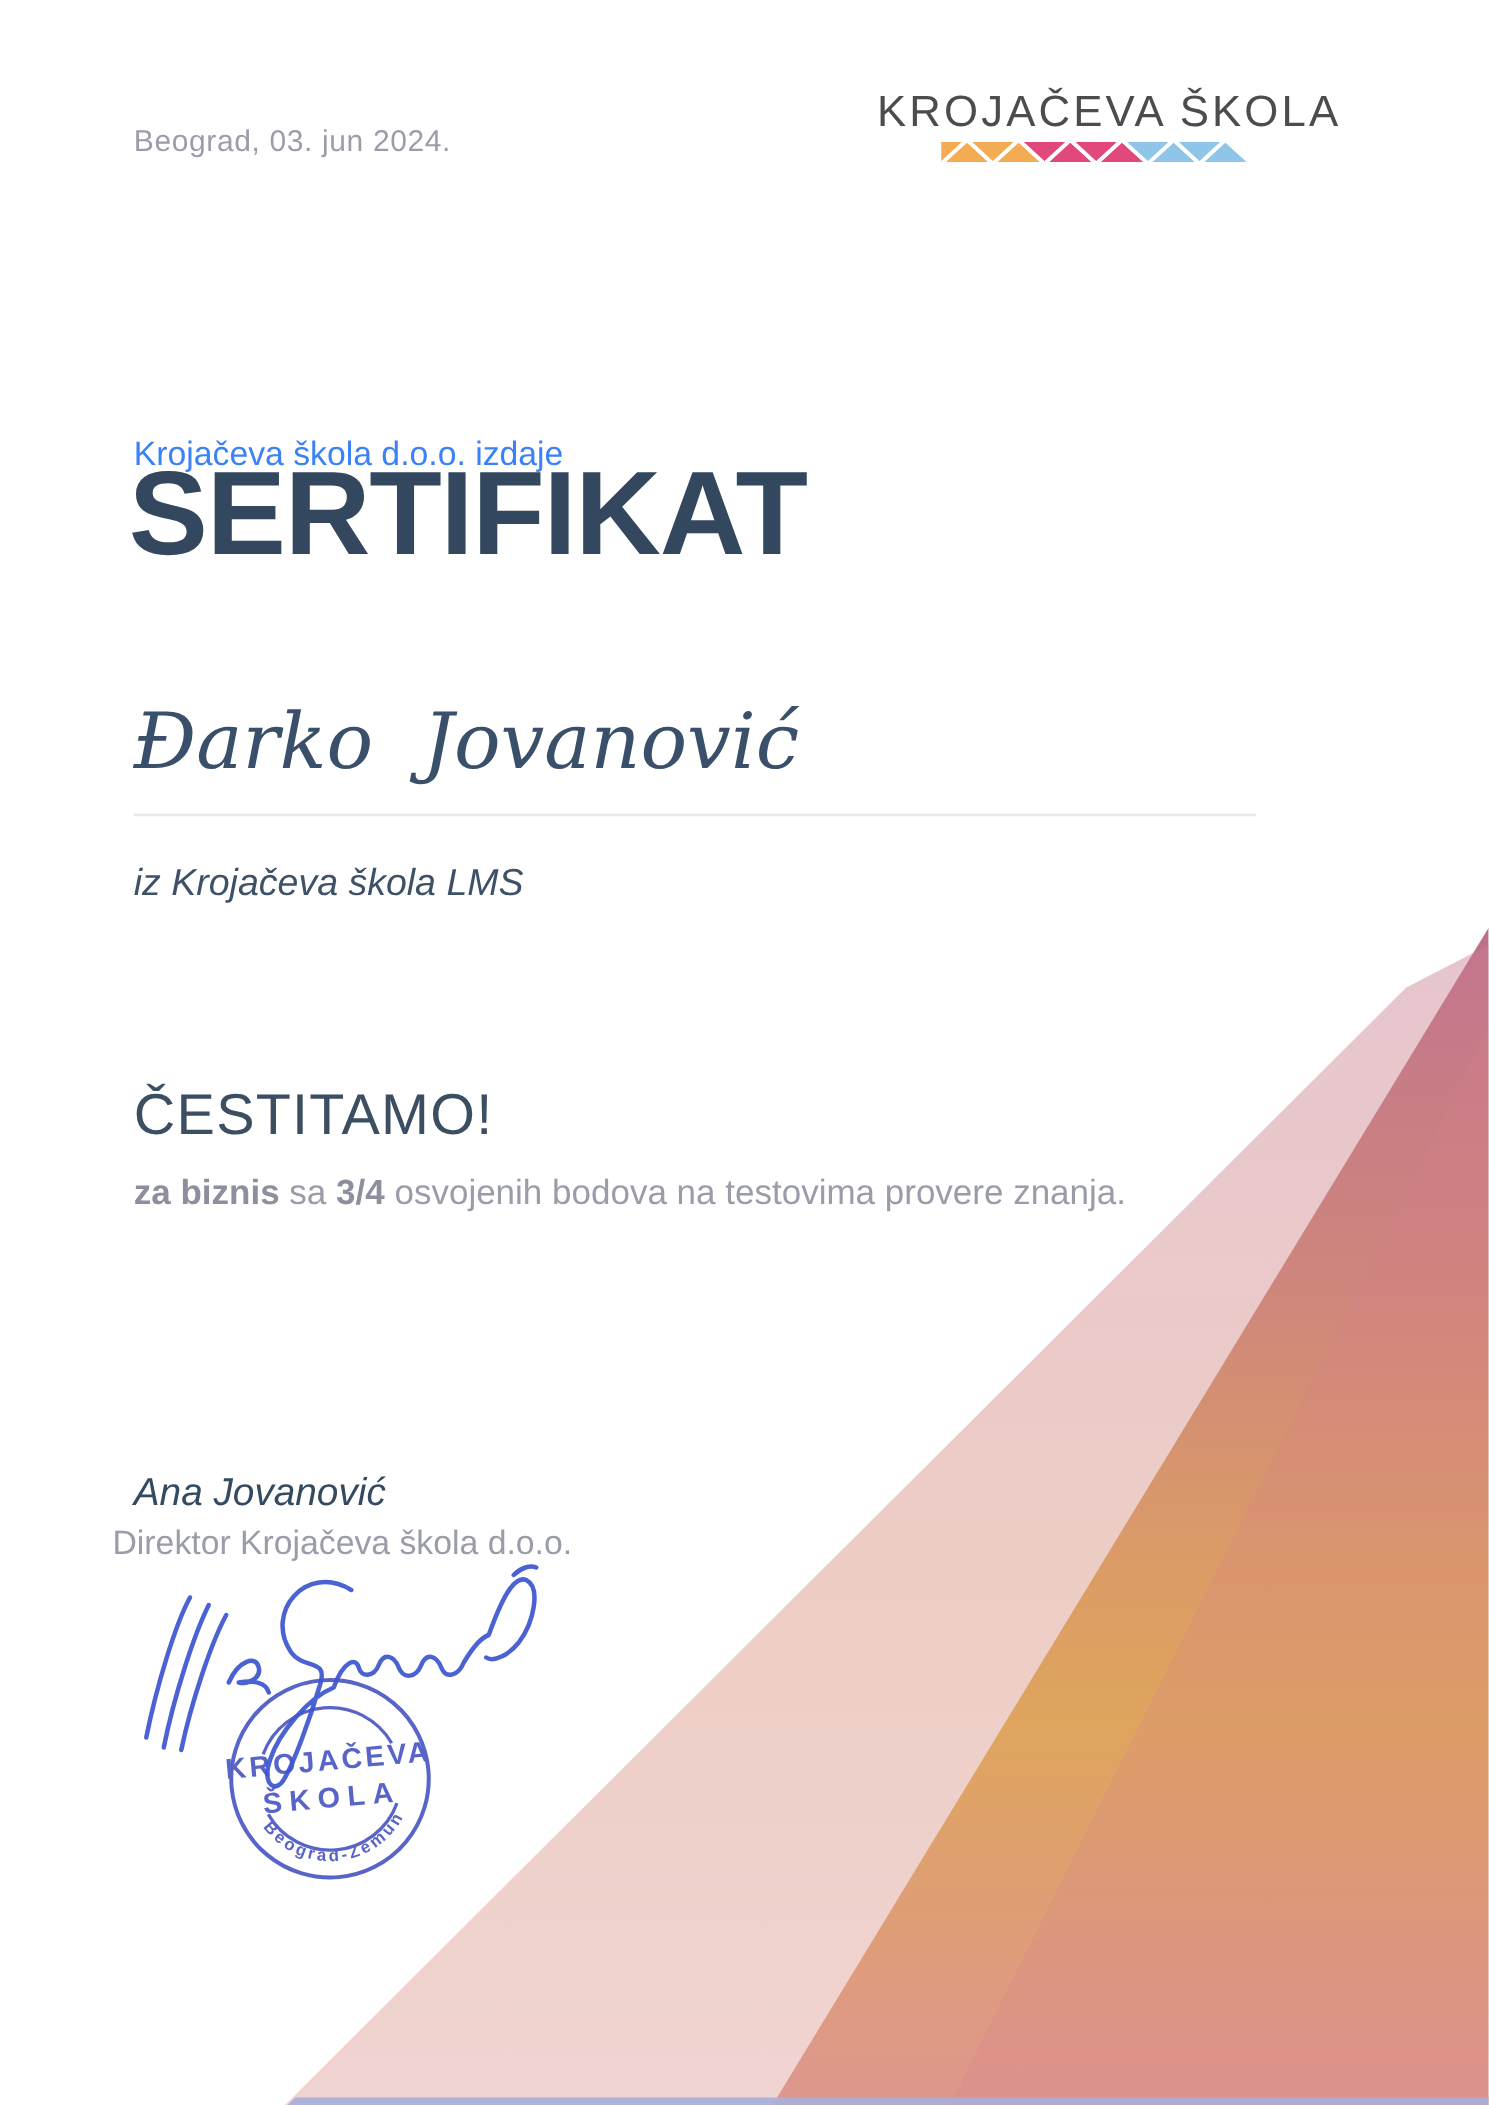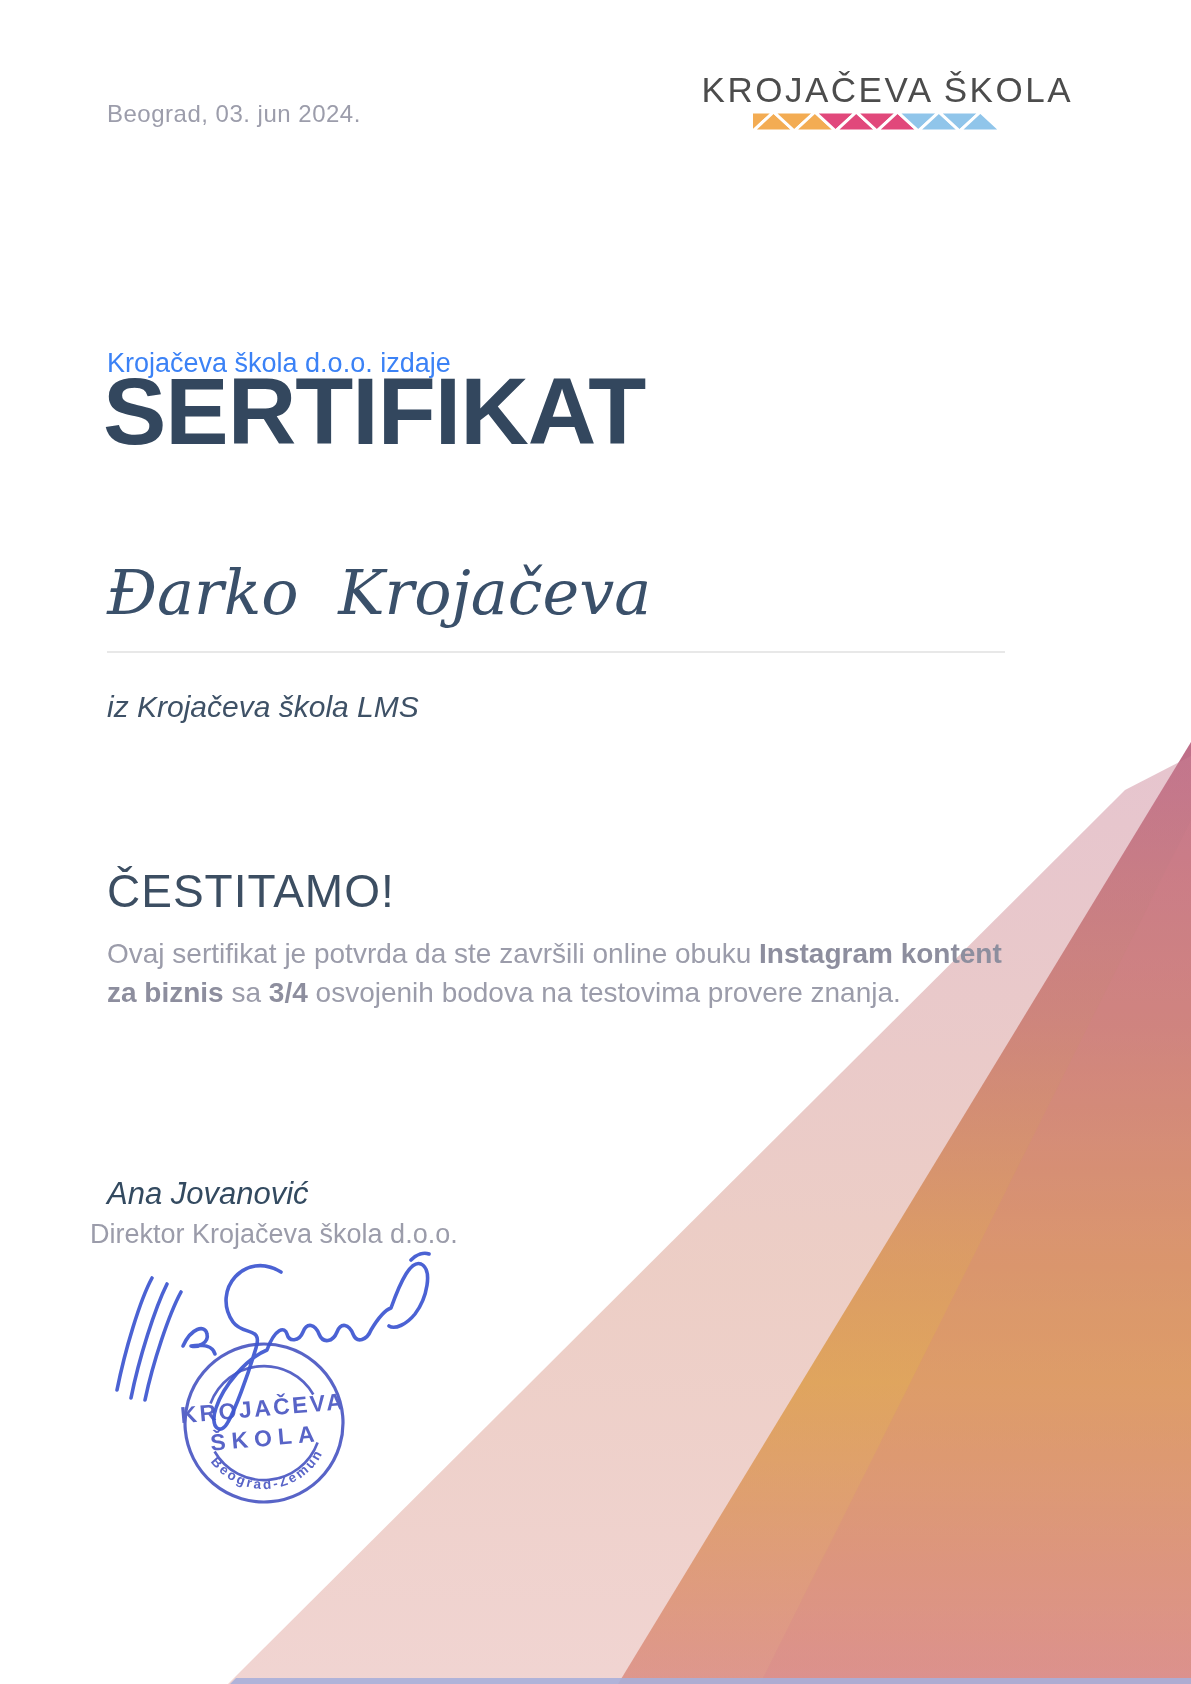--- a/index.html
+++ b/index.html
@@ -95,27 +95,26 @@
           <polygon points="144.66666666666669,1 186.00000000000003,1 165.33333333333334,20" fill="#90C5EA" stroke="#ffffff" stroke-width="3"></polygon>
           <polygon points="165.33333333333334,20 206.66666666666669,20 186,1" fill="#90C5EA" stroke="#ffffff" stroke-width="3"></polygon>
           <polygon points="186.00000000000003,1 227.33333333333337,1 206.66666666666669,20" fill="#90C5EA" stroke="#ffffff" stroke-width="3"></polygon>
           <polygon points="206.66666666666669,20 248.00000000000003,20 227.33333333333334,1" fill="#90C5EA" stroke="#ffffff" stroke-width="3"></polygon>
         </g>
     </svg>
 
     <div class="issuer-line">Krojačeva škola d.o.o. izdaje</div>
     <div class="cert-title">SERTIFIKAT</div>
 
-    <div class="recipient-name">Đarko Krojačeva</div>
+    <div class="recipient-name">Đarko Jovanović</div>
     <div class="name-underline"></div>
     <div class="recipient-origin">iz Krojačeva škola LMS</div>
 
     <div class="congrats-heading">ČESTITAMO!</div>
     <div class="congrats-body" id="congratsBody">
-        <div><span>Ovaj sertifikat je potvrda da ste završili online obuku </span><span class="b">Instagram kontent</span></div>
         <div><span class="b">za biznis</span><span> sa </span><span class="b score">3/4</span><span> osvojenih bodova na testovima provere znanja.</span></div>
       </div>
 
     <div class="signatory-name">Ana Jovanović</div>
     <div class="signatory-role">Direktor Krojačeva škola d.o.o.</div>
 
     <svg class="sig-stamp" width="355" height="285" viewBox="0 0 355 285" aria-hidden="true">
 
       <g transform="rotate(-5 169 173)" opacity="0.85">
         <circle cx="169" cy="173" r="79" fill="none" stroke="#3C49BE" stroke-width="3.2"></circle>

